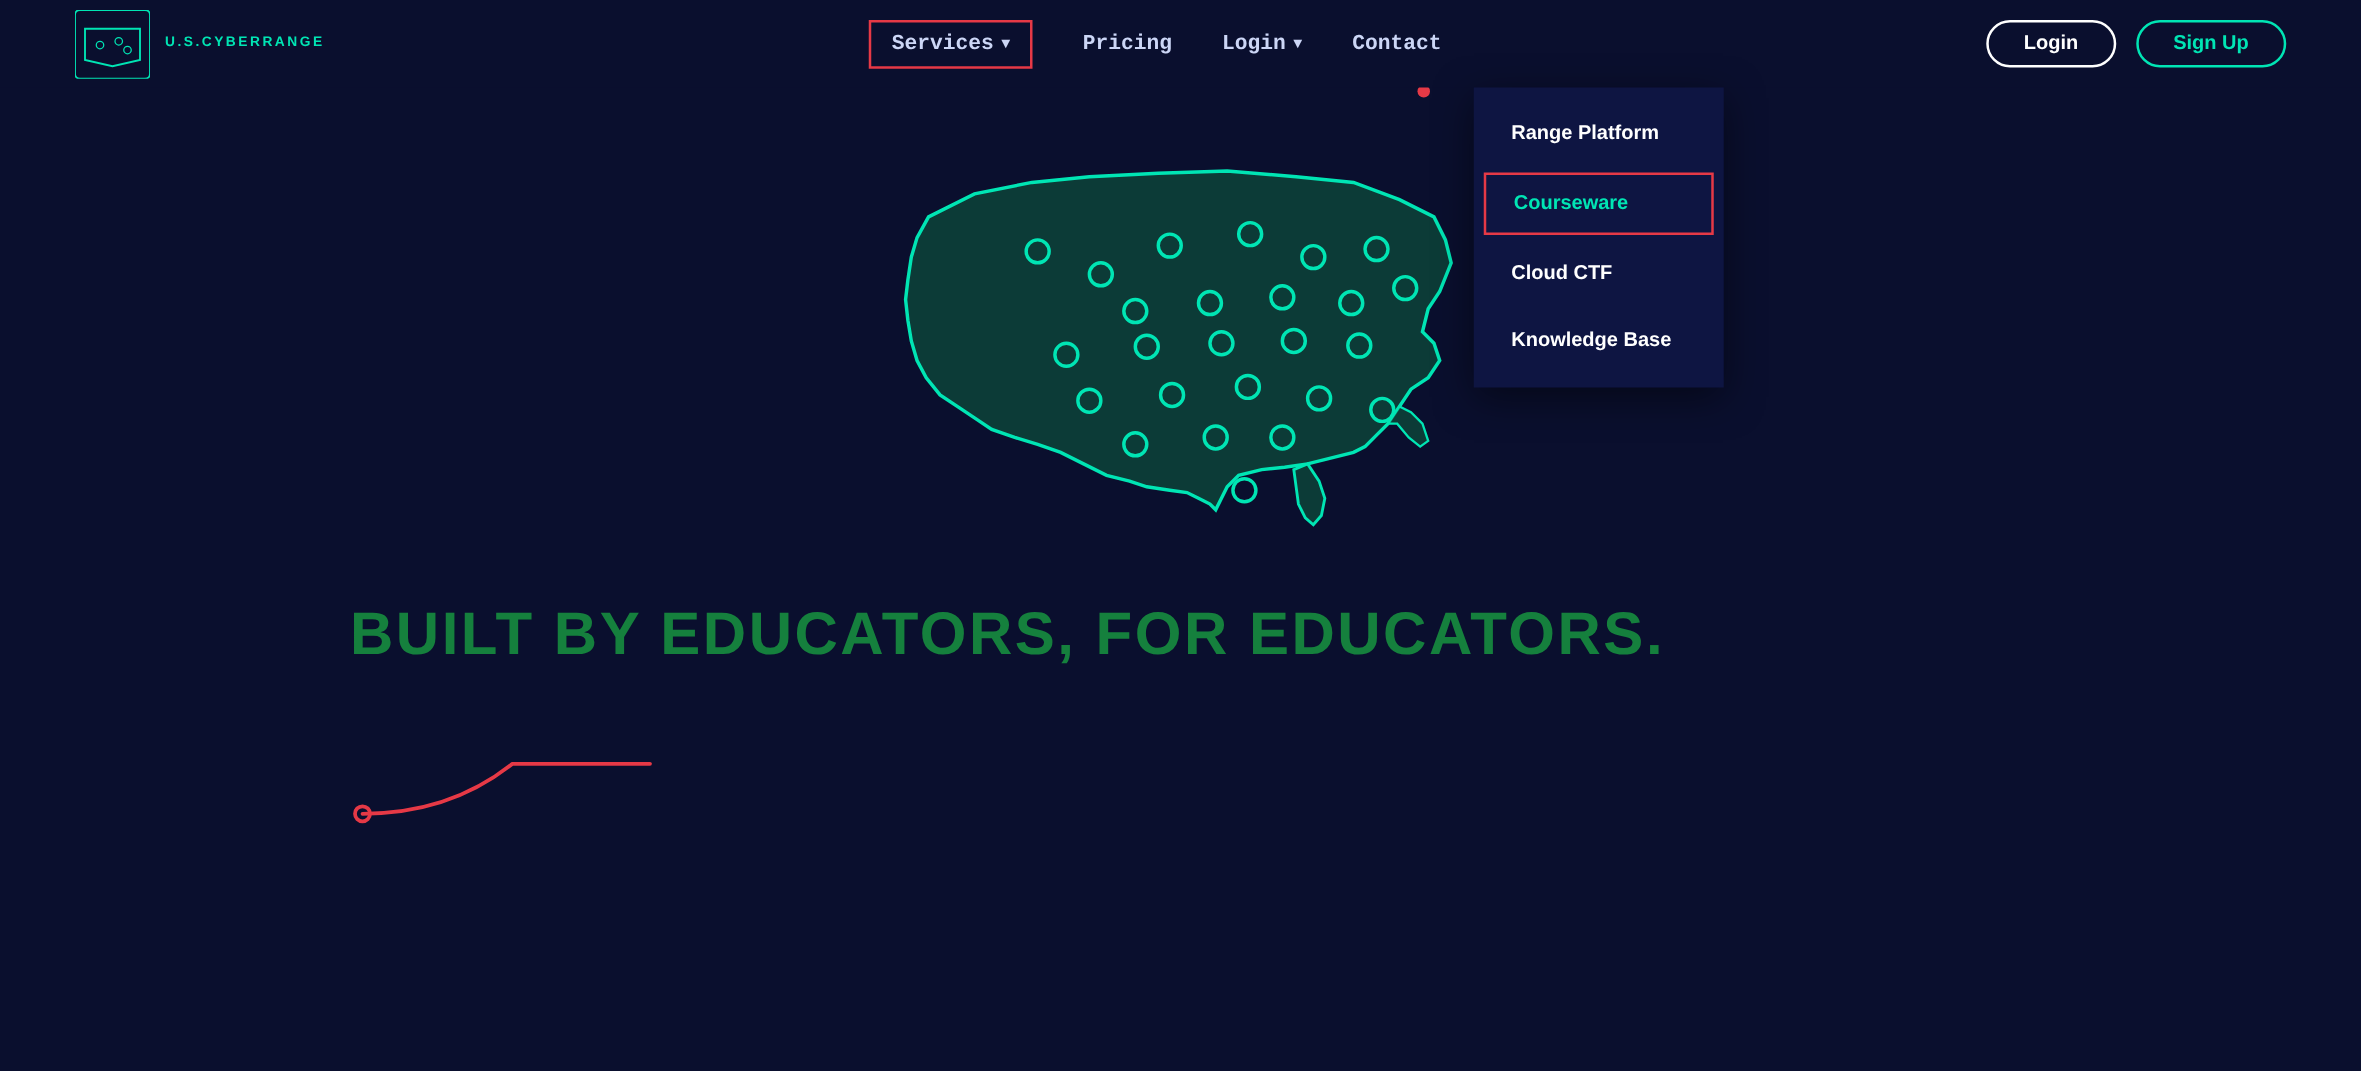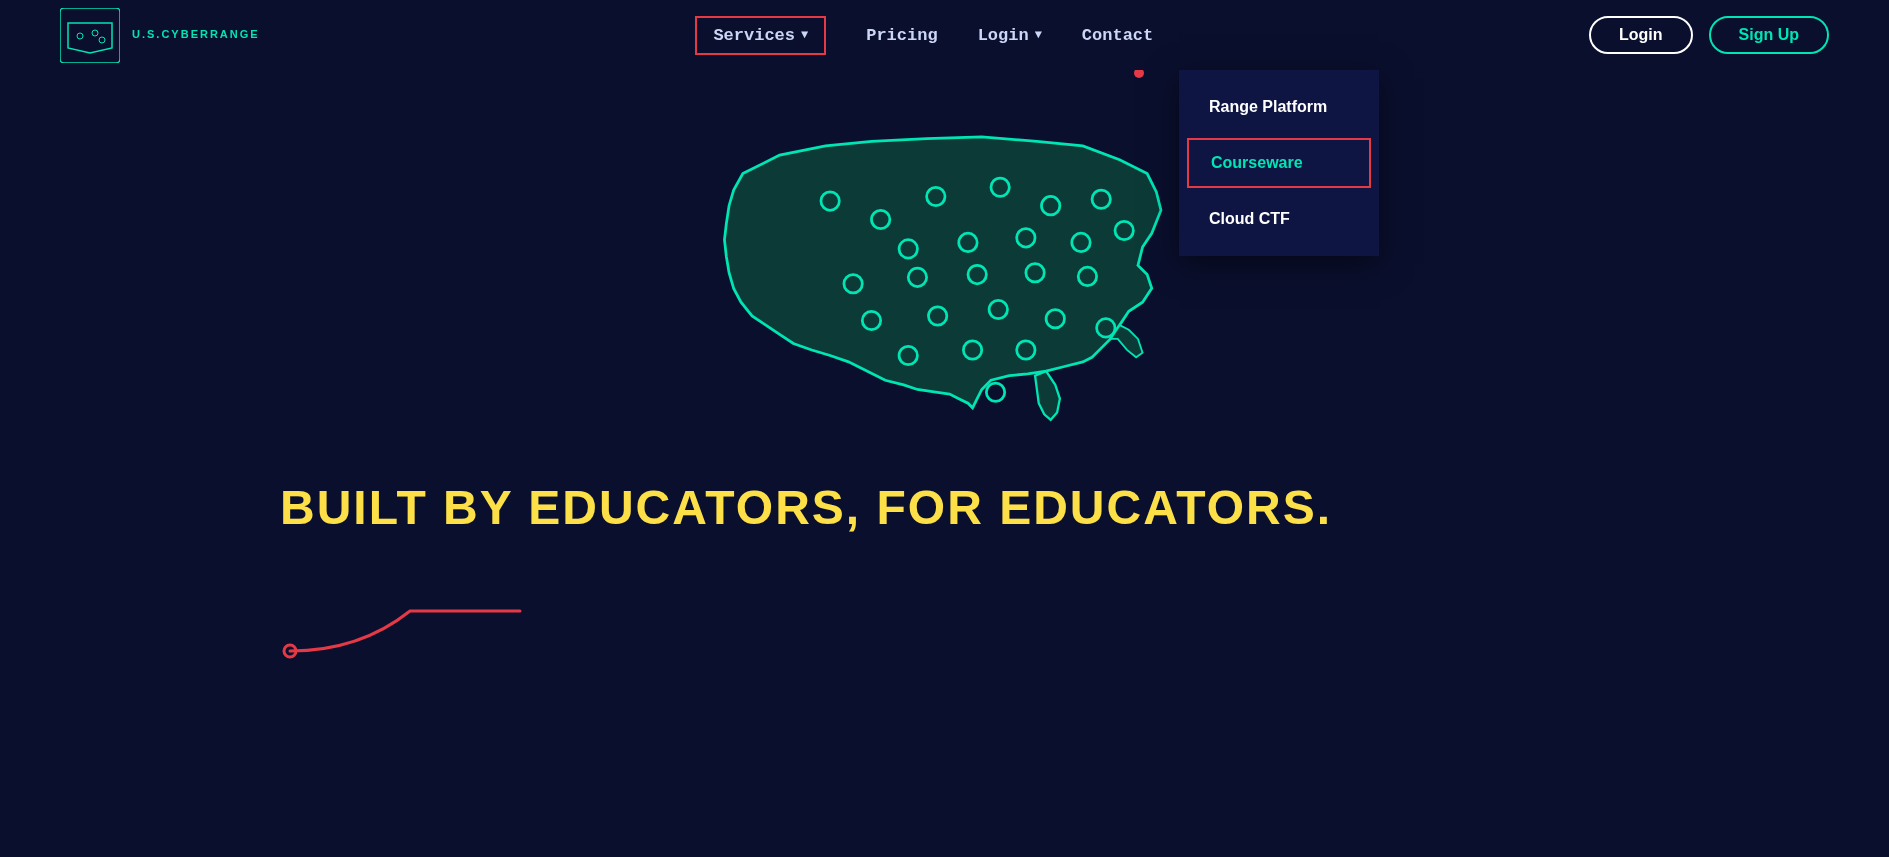--- a/index.html
+++ b/index.html
@@ -165,21 +165,21 @@
     }
 
     
     .hero-text {
       padding: 40px 280px 30px 280px;
     }
 
     .hero-title {
       font-size: 48px;
       font-weight: 900;
-      color: #fde047;
+      color: #15803d;
       text-transform: uppercase;
       letter-spacing: 2px;
       margin-bottom: 16px;
     }
 
     .hero-subtitle {
       font-size: 18px;
       color: #ccd6f6;
       max-width: 900px;
       line-height: 1.6;
@@ -235,20 +235,21 @@
   </div>
 </header>
 
 <div class="red-dot"></div>
 
 <div class="dropdown-menu">
   <div class="dropdown-content">
     <div class="dropdown-item">Range Platform</div>
     <div class="dropdown-item active">Courseware</div>
     <div class="dropdown-item">Cloud CTF</div>
+    <div class="dropdown-item">Knowledge Base</div>
   </div>
 </div>
 
 <div class="main-content">
   <div class="map-container">
     <svg class="usa-map-svg" viewBox="0 0 560 370">
 
       <path d="
         M60,80
         L100,60 L150,50 L200,45 L260,42 L320,40 L380,45 L430,50 L470,65 L500,80

